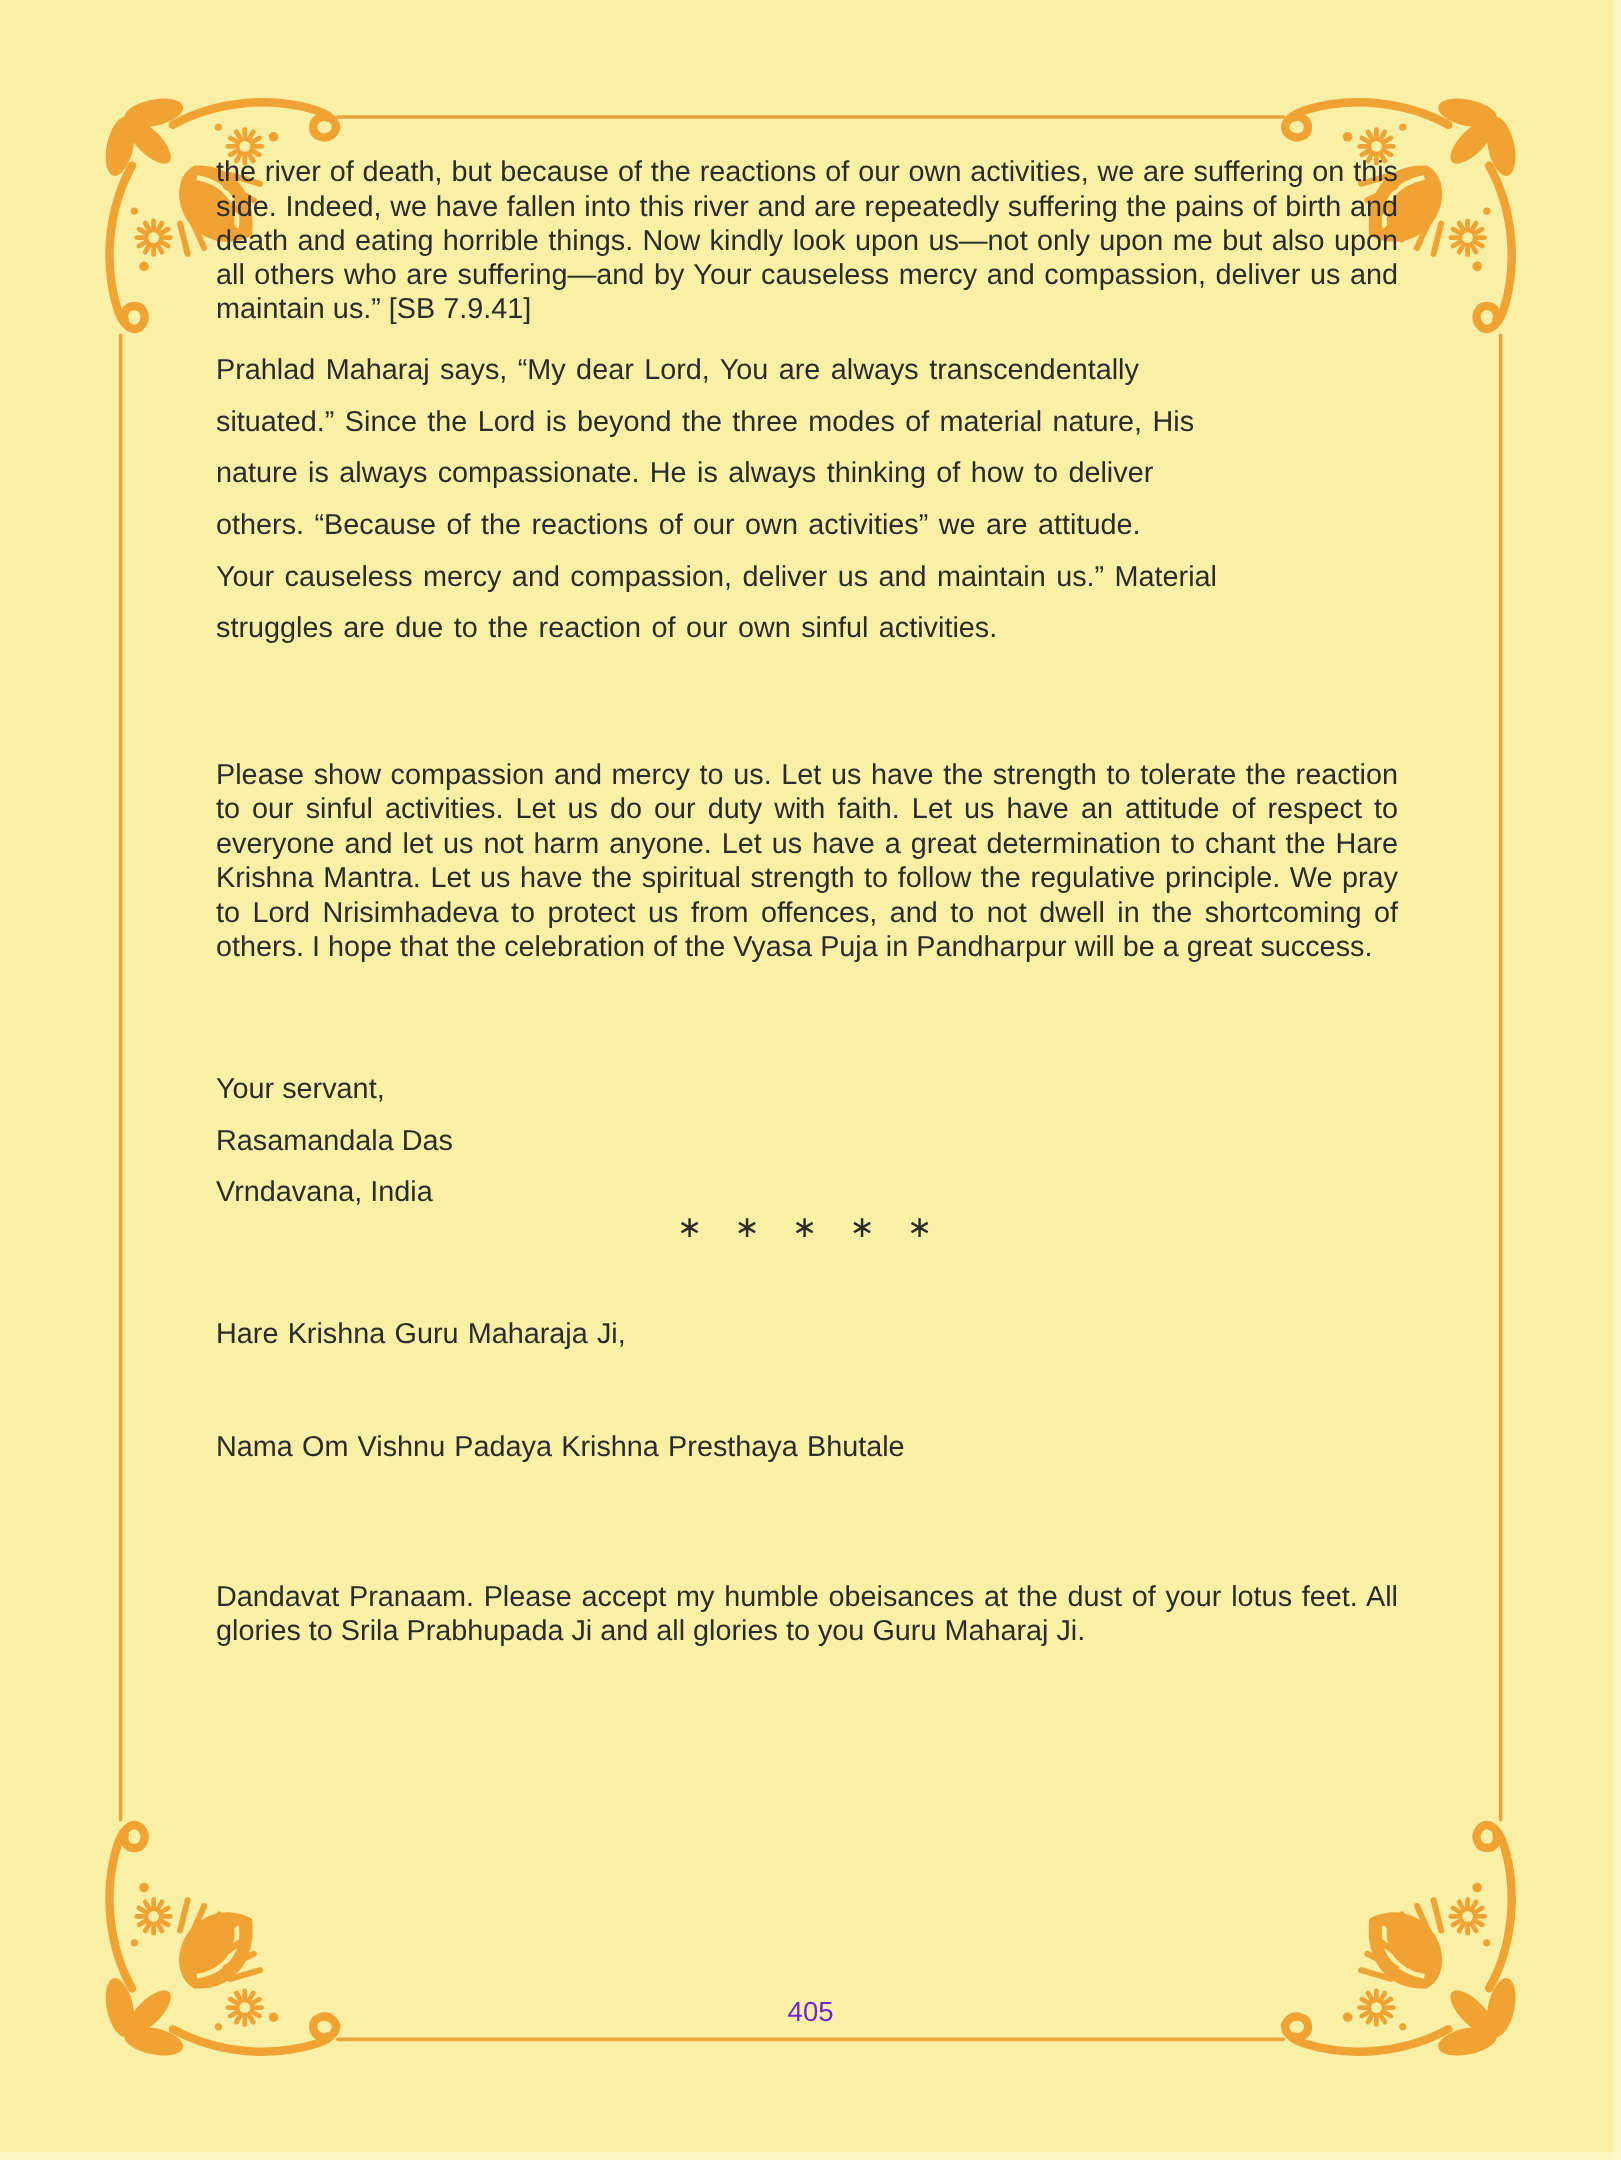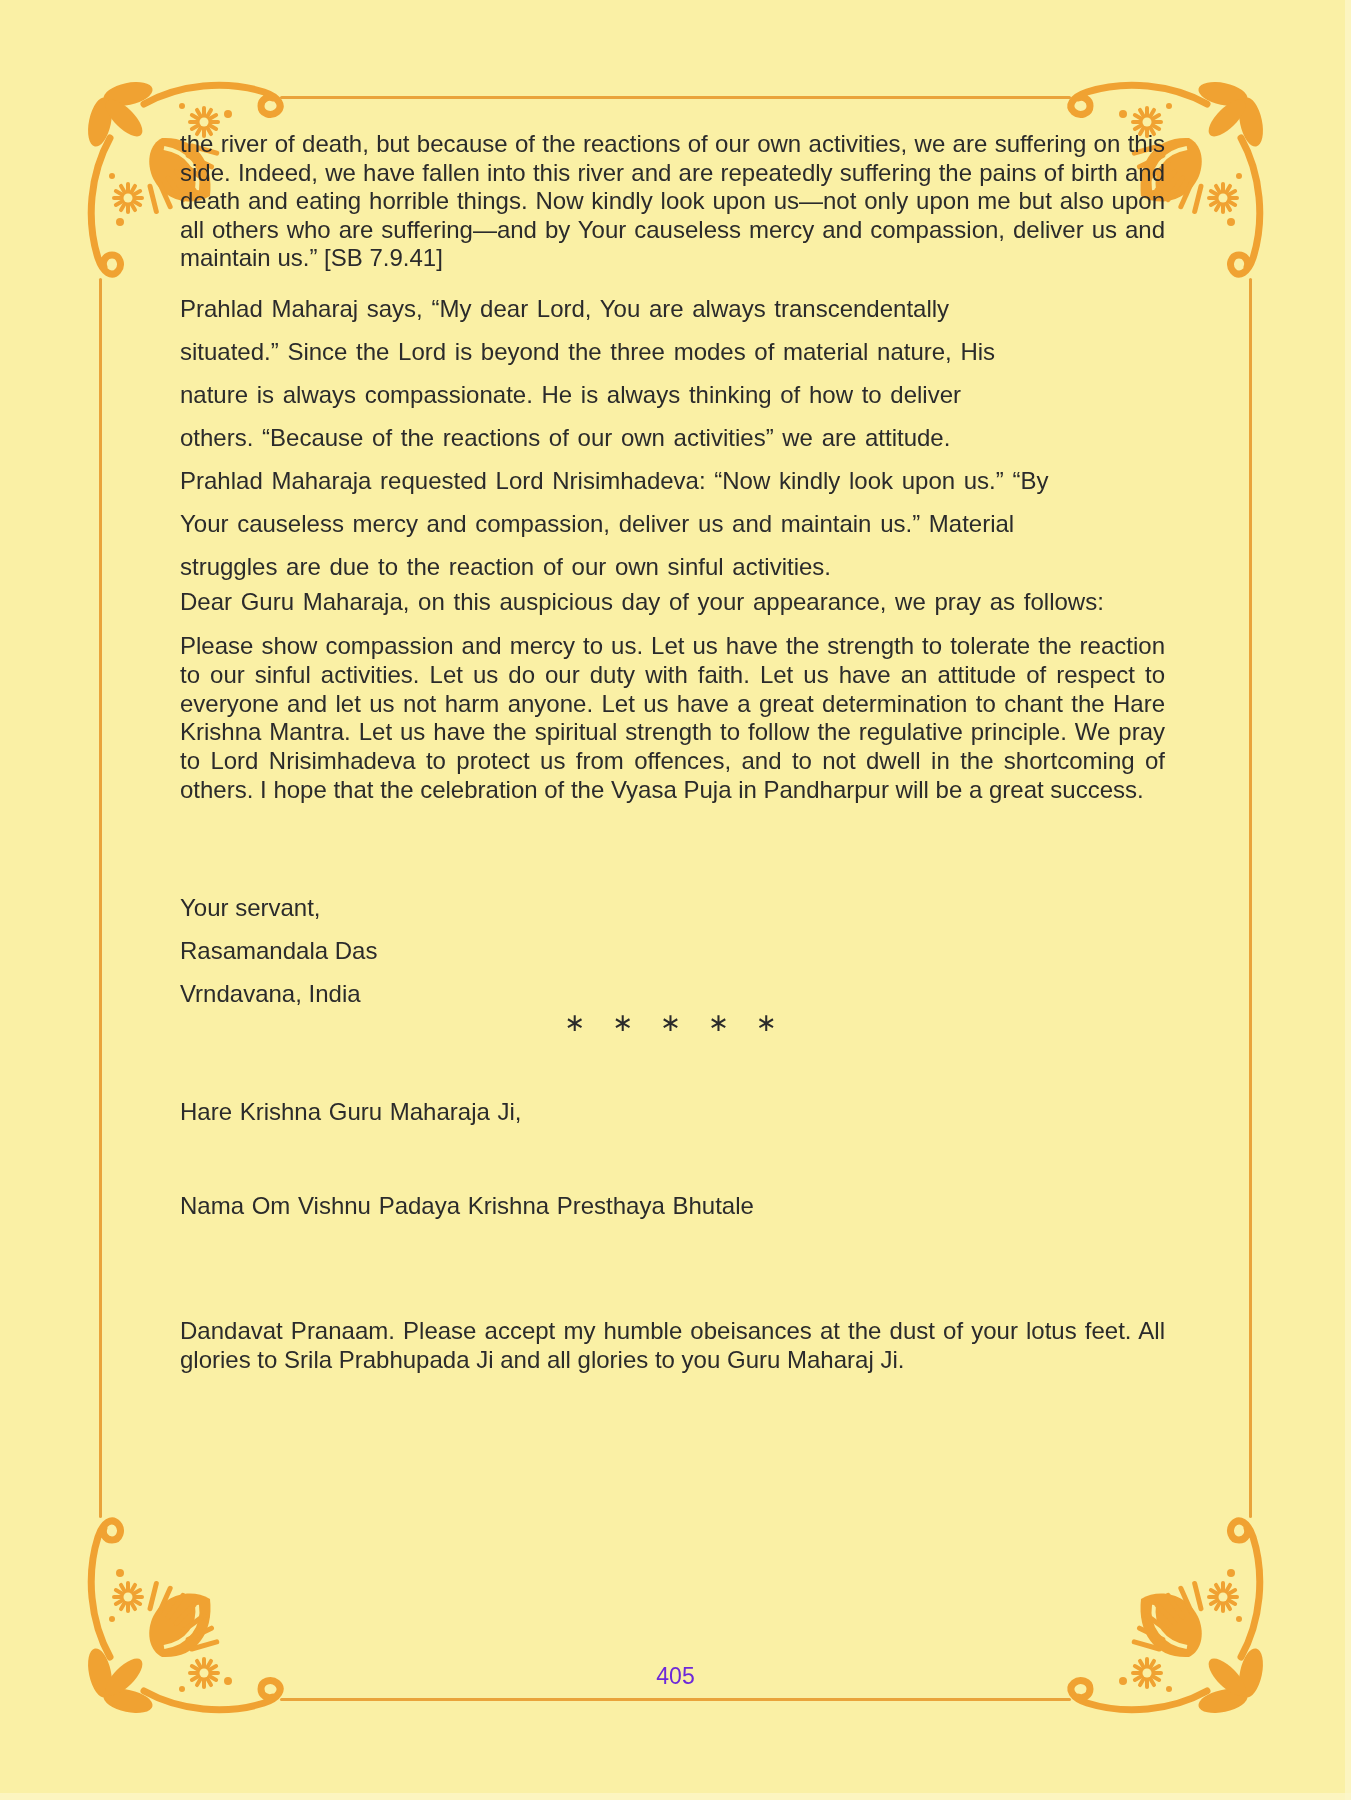--- a/index.html
+++ b/index.html
@@ -156,26 +156,24 @@
   <div class="vline left"></div>
   <div class="vline right"></div>
 
   <div class="content-block para-river justified">the river of death, but because of the reactions of our own activities, we are suffering on this side. Indeed, we have fallen into this river and are repeatedly suffering the pains of birth and death and eating horrible things. Now kindly look upon us—not only upon me but also upon all others who are suffering—and by Your causeless mercy and compassion, deliver us and maintain us.” [SB 7.9.41]</div>
 
   <div class="content-block spaced-lines">
     <div class="sline">Prahlad Maharaj says, “My dear Lord, You are always transcendentally</div>
     <div class="sline">situated.” Since the Lord is beyond the three modes of material nature, His</div>
     <div class="sline">nature is always compassionate. He is always thinking of how to deliver</div>
     <div class="sline">others. “Because of the reactions of our own activities” we are attitude.</div>
-    <div class="sline">Prahlad Maharaja requested Lord Nrisimhadeva: “Now kindly look upon us.” “By</div>
     <div class="sline">Your causeless mercy and compassion, deliver us and maintain us.” Material</div>
     <div class="sline">struggles are due to the reaction of our own sinful activities.</div>
   </div>
 
-  <div class="content-block dear-guru">Dear Guru Maharaja, on this auspicious day of your appearance, we pray as follows:</div>
 
   <div class="content-block para-prayer justified">Please show compassion and mercy to us. Let us have the strength to tolerate the reaction to our sinful activities. Let us do our duty with faith. Let us have an attitude of respect to everyone and let us not harm anyone. Let us have a great determination to chant the Hare Krishna Mantra. Let us have the spiritual strength to follow the regulative principle. We pray to Lord Nrisimhadeva to protect us from offences, and to not dwell in the shortcoming of others. I hope that the celebration of the Vyasa Puja in Pandharpur will be a great success.</div>
 
   <div class="content-block signature">
     <div>Your servant,</div>
     <div>Rasamandala Das</div>
     <div>Vrndavana, India</div>
   </div>
 
   <div class="divider">∗ ∗ ∗ ∗ ∗</div>

